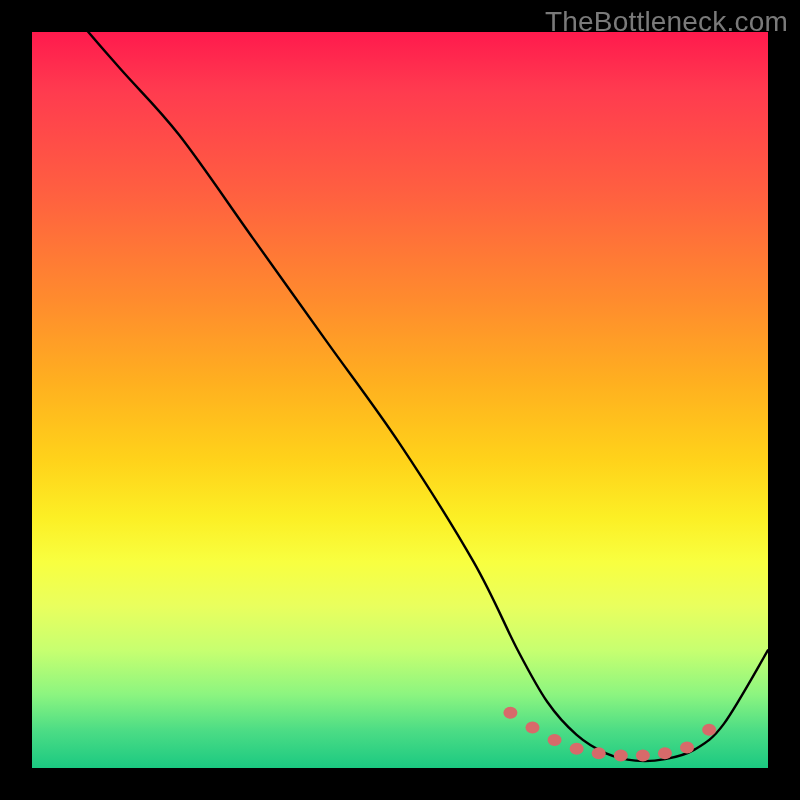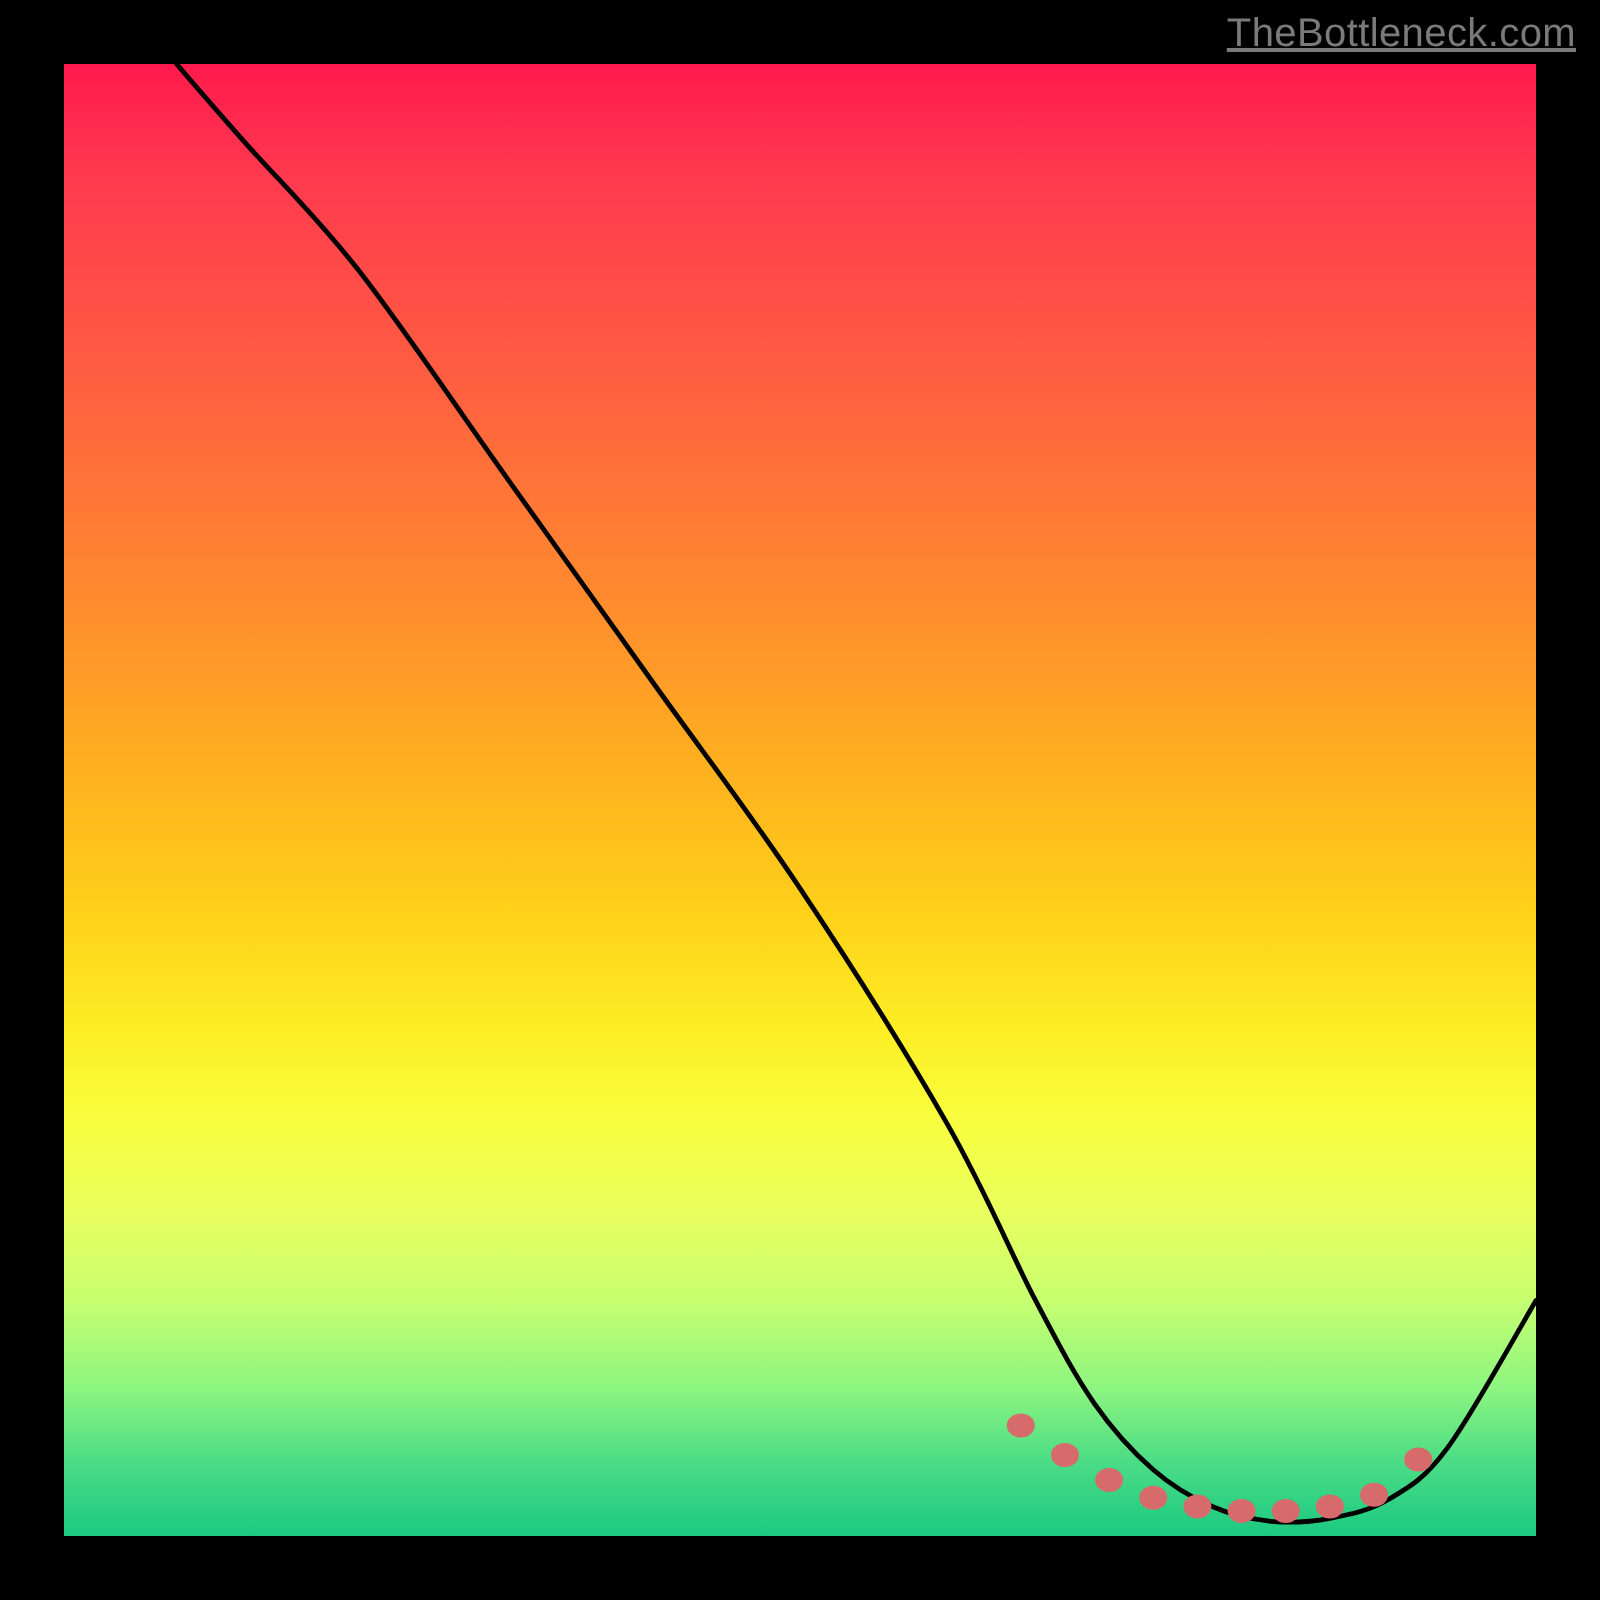--- a/index.html
+++ b/index.html
@@ -38,24 +38,23 @@
       #8cf580 90%,
       #4bdc85 95%,
       #1bc981 100%
     );
   }
   .watermark {
     position: absolute;
     top: 6px;
     right: 12px;
     color: #7a7a7a;
-    font-size: 20px;
+    font-size: 28px;
     letter-spacing: 0.2px;
     user-select: none;
-    text-decoration: underline;
   }
   svg.curve-layer {
     position: absolute;
     left: 0; top: 0;
     width: 736px; height: 736px;
     overflow: visible;
   }
   .curve {
     fill: none;
     stroke: #000;

